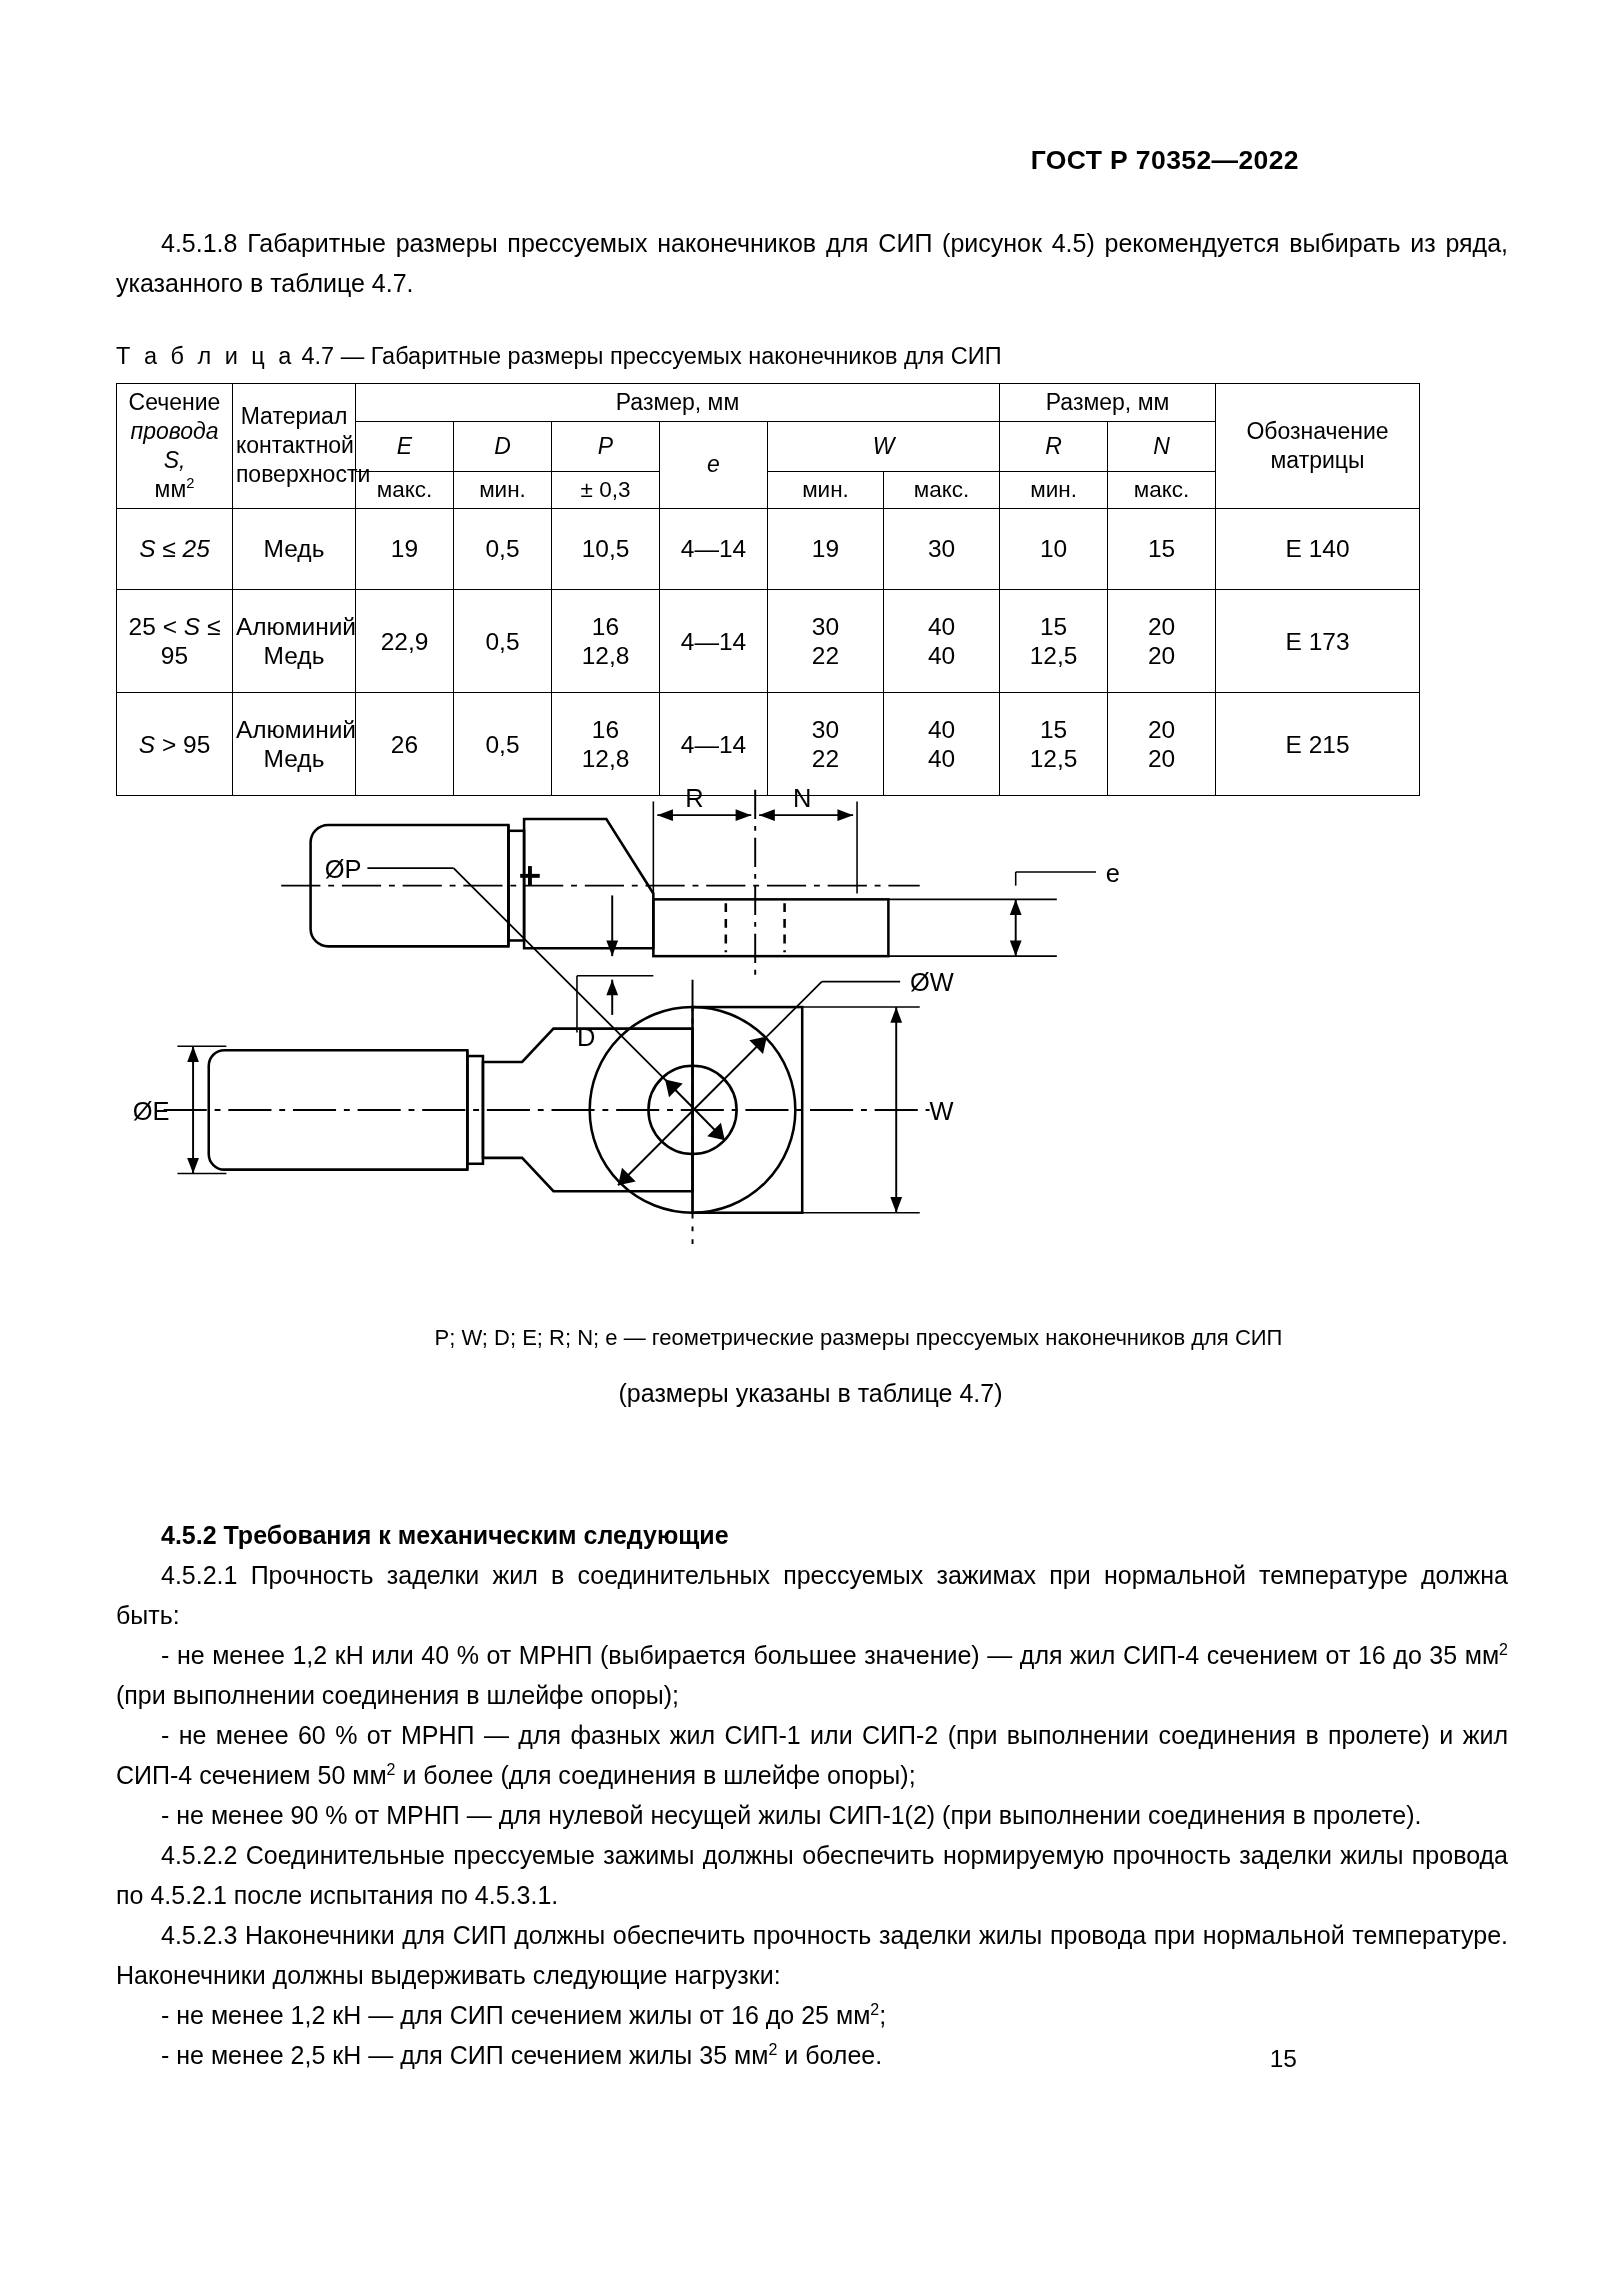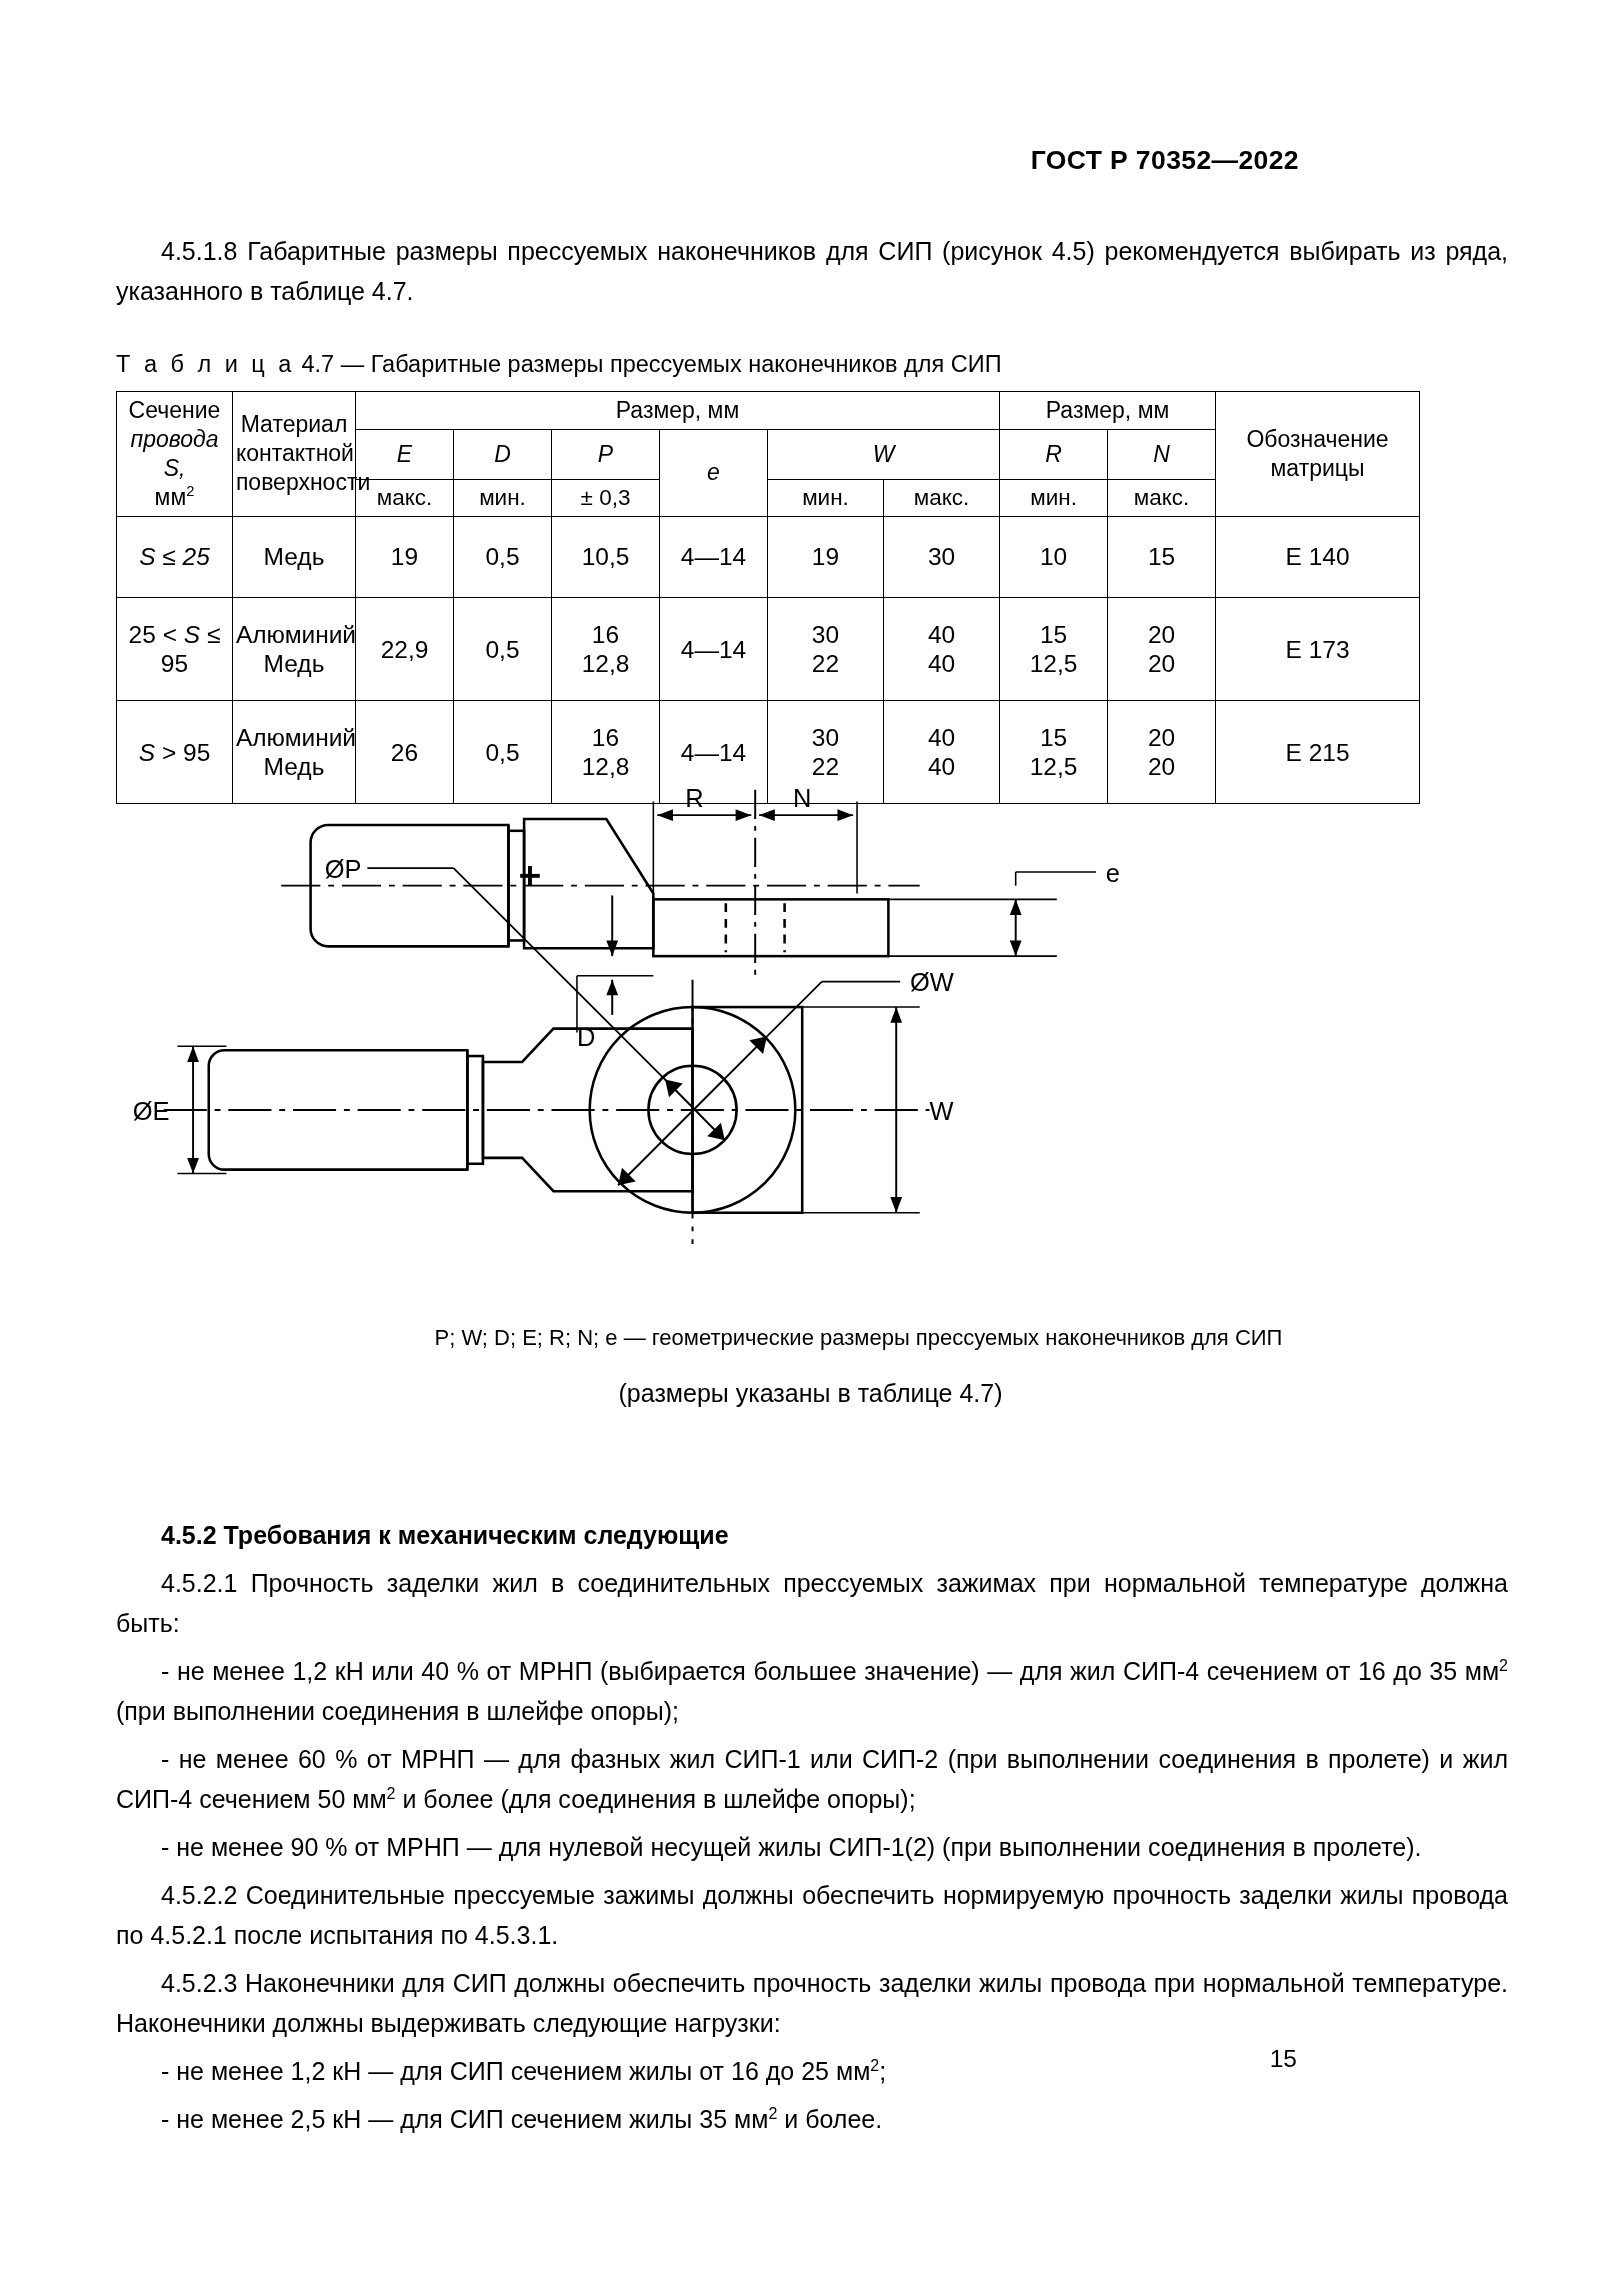--- a/index.html
+++ b/index.html
@@ -34,21 +34,21 @@
   }
 
   
   .content {
     position: absolute;
     left: 116px;
     top: 223px;
     width: 1392px;
   }
   p.para {
-    margin: 8px 0 0 0;
+    margin: 0 0 0 0;
     font-size: 25px;
     line-height: 40px;
     text-align: justify;
     text-justify: inter-word;
     hyphens: manual;
   }
   p.indent { text-indent: 45px; }
   p.bullet { text-indent: 45px; }
   .tbl-caption {
     margin: 37px 0 9.8px 0;

